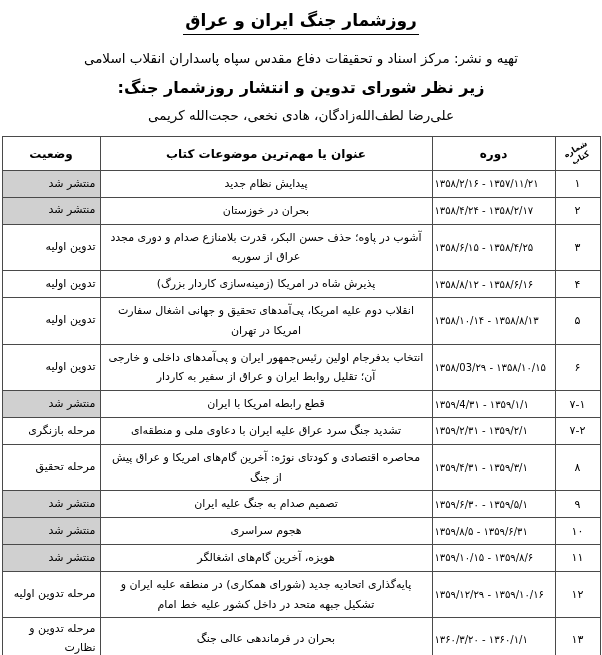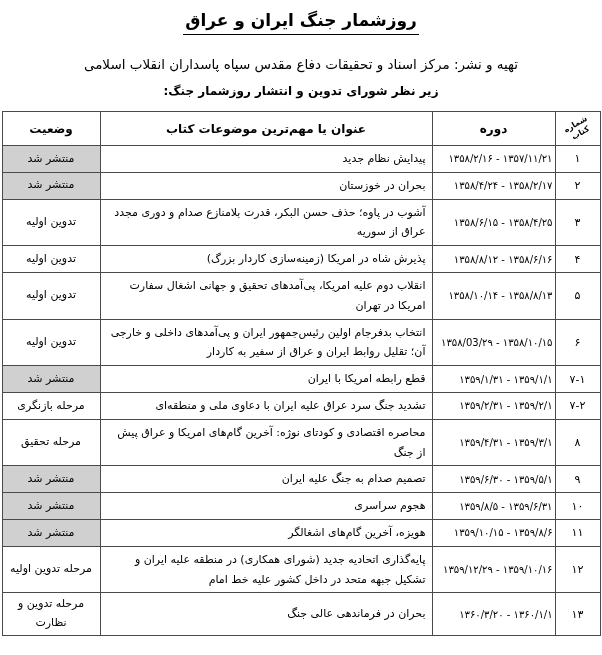--- a/index.html
+++ b/index.html
@@ -16,22 +16,22 @@
     direction: rtl;
   }
   .header { text-align: center; padding-top: 6px; }
   .title-line { margin-top: 4px; }
   .doc-title {
     display: inline-block;
     font-size: 17px; font-weight: bold;
     border-bottom: 1.5px solid #000;
     padding: 0 2px 4px 2px;
   }
-  .pub-line   { font-size: 13.5px; margin-top: 21px; }
-  .super-line { font-size: 12px; font-weight: bold; margin-top: 12px; }
+  .pub-line   { font-size: 13.5px; margin-top: 15px; }
+  .super-line { font-size: 16px; font-weight: bold; margin-top: 12px; }
   .eds-line   { font-size: 13.5px; margin-top: 10px; }
 
   table.books {
     border-collapse: collapse;
     table-layout: fixed;
     width: 598px;
     margin: 13px auto 0 auto;
     border: 1px solid var(--border-color, #4a4a4a);
   }
   table.books th, table.books td {
@@ -44,36 +44,37 @@
   th.num-h { padding: 0; }
   .bookno-rot {
     display: inline-block;
     transform: rotate(-30deg);
     font-size: 8px; line-height: 1.2;
     width: 28px; font-weight: bold;
     white-space: normal;
   }
   tbody tr { height: 25px; }
   td.num    { text-align: center; font-size: 11px; padding: 1px; }
-  td.period { text-align: right; font-size: 10px; white-space: nowrap; padding: 1px 2px; }
-  td.ttl    { text-align: right; font-size: 11px; line-height: 1.8; padding: 3px 6px; }
-  td.status { text-align: center; font-size: 11px; line-height: 1.7; padding: 2px 4px; }
+  td.period { text-align: left; font-size: 10px; white-space: nowrap; padding: 1px 2px; }
+  td.ttl    { text-align: center; font-size: 11px; line-height: 1.8; padding: 3px 6px; }
+  td.status { font-size: 11px; line-height: 1.7; padding: 2px 4px; }
   td.status.published { background: var(--published-bg, #d0d0d0); }
 </style>
 </head>
 <body style="--published-bg: #d0d0d0; --border-color: #4a4a4a;">
 
 <div class="page">
 
   <div class="header">
     <div class="title-line">
       <span class="doc-title">روزشمار جنگ ایران و عراق</span>
     </div>
     <div class="pub-line">تهیه و نشر: مرکز اسناد و تحقیقات دفاع مقدس سپاه پاسداران انقلاب اسلامی</div>
     <div class="super-line">زیر نظر شورای تدوین و انتشار روزشمار جنگ:</div>
+    <div class="eds-line">علی‌رضا لطف‌الله‌زادگان، هادی نخعی، حجت‌الله کریمی</div>
   </div>
 
   <table class="books">
     <colgroup>
       <col style="width:45px">
       <col style="width:123px">
       <col style="width:332px">
       <col style="width:98px">
     </colgroup>
     <thead>
@@ -118,21 +119,21 @@
     <td class="status">تدوین اولیه</td>
   </tr>
         <tr>
     <td class="num">۶</td>
     <td class="period">۱۳۵۸/۱۰/۱۵ - ۱۳۵۸/03/۲۹</td>
     <td class="ttl">انتخاب بدفرجام اولین رئیس‌جمهور ایران و پی‌آمدهای داخلی و خارجی آن؛ تقلیل روابط ایران و عراق از سفیر به کاردار</td>
     <td class="status">تدوین اولیه</td>
   </tr>
         <tr>
     <td class="num">۷-۱</td>
-    <td class="period">۱۳۵۹/۱/۱ - ۱۳۵۹/۱/۳۱</td>
+    <td class="period">۱۳۵۹/۱/۱ - ۱۳۵۹/4/۳۱</td>
     <td class="ttl">قطع رابطه امریکا با ایران</td>
     <td class="status published">منتشر شد</td>
   </tr>
         <tr>
     <td class="num">۷-۲</td>
     <td class="period">۱۳۵۹/۲/۱ - ۱۳۵۹/۲/۳۱</td>
     <td class="ttl">تشدید جنگ سرد عراق علیه ایران با دعاوی ملی و منطقه‌ای</td>
     <td class="status">مرحله بازنگری</td>
   </tr>
         <tr>

